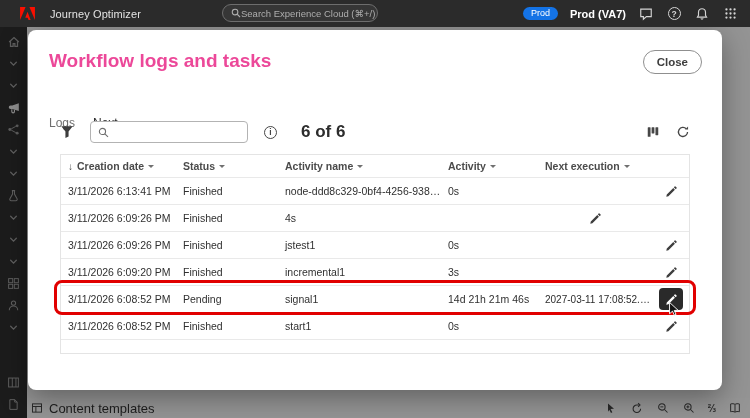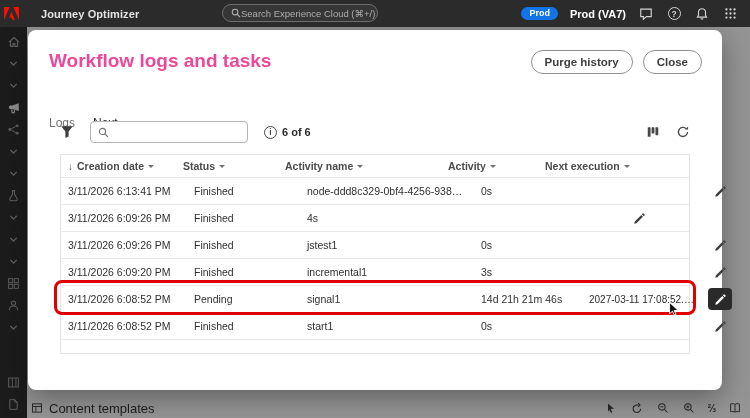--- a/index.html
+++ b/index.html
@@ -8,31 +8,31 @@
     position:relative;
     font-family:"Liberation Sans", sans-serif;
     background:#f5f5f5;
   }
 
   
   .topbar {
     position:absolute; top:0; left:0; right:0; height:27px;
     background:#2b2b2b; display:flex; align-items:center; z-index:50;
   }
-  .brand { display:flex; align-items:center; gap:22px; padding-left:4px;font-weight:bold; }
+  .brand { display:flex; align-items:center; gap:15px; padding-left:20px; }
   .brand .app-title { color:#e3e3e3; font-size:11px; letter-spacing:.1px; }
   .gsearch {
     position:absolute; left:222px; top:4px; width:156px; height:18px;
     border:1px solid #6d6d6d; background:#363636; border-radius:9px;
     display:flex; align-items:center; padding:0 8px; cursor:text;
   }
   .gsearch span { color:#aeaeae; font-size:9.5px; white-space:nowrap; }
   .top-right { margin-left:auto; display:flex; align-items:center; gap:12px; padding-right:12px; }
   .env-badge {
-    background:#1473e6; color:#fff; font-size:9px; font-weight:bold;
+    background:#1473e6; color:#fff; font-size:9px; font-weight:normal;
     padding:2px 8px; border-radius:8px; line-height:1.1;
   }
   .org { color:#fff; font-size:11px; font-weight:bold; }
   .tb-icon { width:16px; height:16px; display:flex; align-items:center; justify-content:center; cursor:pointer; }
   .help-circle {
     width:13px; height:13px; border:1.2px solid #d5d5d5; border-radius:50%;
     color:#d5d5d5; font-size:8.5px; font-weight:bold; display:flex; align-items:center; justify-content:center;
   }
 
   
@@ -84,35 +84,35 @@
   .searchbox {
     width:158px; height:22px; border:1px solid #b3b3b3; border-radius:4px; background:#fff;
     display:flex; align-items:center; gap:6px; padding:0 7px;
   }
   .searchbox input { border:none; outline:none; width:100%; font-size:10.5px; font-family:inherit; background:transparent; }
   .info-circle {
     margin-left:16px; width:13px; height:13px; border:1.3px solid #464646; border-radius:50%;
     color:#464646; font-size:8.5px; font-weight:bold; font-style:normal;
     display:flex; align-items:center; justify-content:center; flex:none;
   }
-  .count { margin-left:5px; font-size:11px; font-weight:bold; color:#2c2c2c; }
+  .count { margin-left:24px; font-size:17px; font-weight:bold; color:#2c2c2c; }
   .tb-right { margin-left:auto; display:flex; align-items:center; gap:16px; }
   .tb-right .icn { display:flex; cursor:pointer; }
 
   
   .table { position:absolute; top:124px; left:32px; width:630px; border:1px solid #e4e4e4; background:#fff; }
   .thead, .trow { display:grid; grid-template-columns:115px 102px 163px 97px 115px 1fr; align-items:center; }
   .thead { height:22px; }
   .th {
     font-size:10.5px; font-weight:bold; color:#4b4b4b; padding-left:7px;
     display:flex; align-items:center; gap:4px; cursor:pointer; white-space:nowrap; overflow:hidden;
   }
   .sort-arrow { font-size:10px; color:#4b4b4b; }
   .chev { width:0; height:0; border-left:3px solid transparent; border-right:3px solid transparent; border-top:3.5px solid #707070; margin-top:1px; }
-  .trow { height:27px; border-top:1px solid #e9e9e9;gap:11px; }
+  .trow { height:27px; border-top:1px solid #e9e9e9; }
   .td { font-size:10.5px; color:#303030; padding-left:7px; white-space:nowrap; overflow:hidden; text-overflow:ellipsis; }
   .td.c5 { font-size:10px; color:#2c2c2c; }
   .td.c6 { display:flex; justify-content:center; padding:0; overflow:visible; }
   .pencil-btn {
     width:24px; height:21px; border:none; background:transparent; border-radius:4px;
     display:flex; align-items:center; justify-content:center; cursor:pointer;
   }
   .pencil-btn svg path { fill:#3e3e3e; }
   .pencil-btn.dark { background:#2a2a2a; height:22px; }
   .pencil-btn.dark svg path { fill:#ffffff; }
@@ -325,21 +325,20 @@
     </span>
   </div>
 </footer>
 
 <div class="overlay"></div>
 
 <section class="modal">
   <h1 class="modal-title">Workflow logs and tasks</h1>
 
   <div class="modal-actions">
-    <button class="btn">Purge history</button>
     <button class="btn">Close</button>
   </div>
 
   <div class="tabs">
     <span class="tab">Logs</span>
     <span class="tab active">Next</span>
   </div>
 
   <div class="toolbar">
     <span class="filter-icn">

